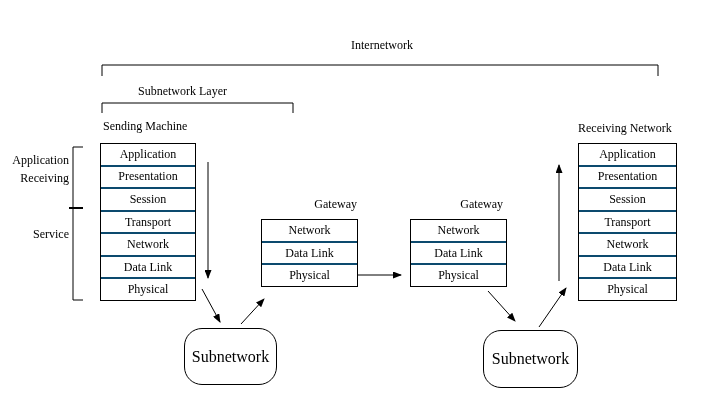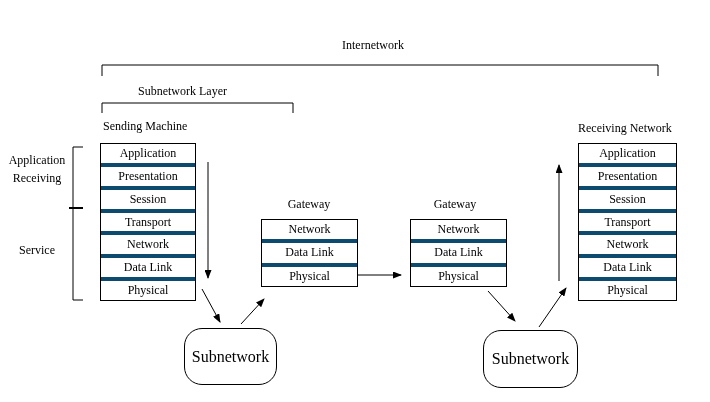--- a/index.html
+++ b/index.html
@@ -10,32 +10,32 @@
     font-family:"Liberation Serif", serif;
     color:#000000;
     overflow:hidden;
   }
   .lbl{
     position:absolute;
     font-size:12px;
     line-height:14px;
     white-space:nowrap;
   }
-  .lbl.center{text-align:center;white-space:normal;}
+  .lbl.center{text-align:right;white-space:normal;}
   .stack{
     position:absolute;
     box-sizing:border-box;
     border:1px solid #000000;
     background:#ffffff;
     display:flex;
     flex-direction:column;
   }
   .stack .row{
     flex:1;
-    border-top:4px solid #0c4a6e;
+    border-top:2px solid #0c4a6e;
     display:flex;
     align-items:center;
     justify-content:center;
     font-size:12px;
   }
   .stack .row:first-child{border-top:none;}
   .subnet{
     position:absolute;
     box-sizing:border-box;
     border:1px solid #000000;
@@ -83,21 +83,21 @@
     <line x1="559" y1="281" x2="559" y2="165" stroke="#000000" stroke-width="1" marker-end="url(#arrow)"></line>
   </svg>
 
   <div class="lbl center" style="left:333px;top:38px;width:80px;">Internetwork</div>
   <div class="lbl" style="left:138px;top:84px;">Subnetwork Layer</div>
 
   <div class="lbl center twolines" style="left:5px;top:151px;width:64px;">
     <div>Application</div>
     <div>Receiving</div>
   </div>
-  <div class="lbl center twolines" style="left:5px;top:225px;width:64px;margin-top:16px;">
+  <div class="lbl center twolines" style="left:5px;top:225px;width:64px;">
     <div>Service</div>
   </div>
 
   <div class="lbl" style="left:103px;top:119px;">Sending Machine</div>
   <div class="stack" style="left:100px;top:143px;width:96px;height:158px;">
     <div class="row">Application</div>
     <div class="row">Presentation</div>
     <div class="row">Session</div>
     <div class="row">Transport</div>
     <div class="row">Network</div>

